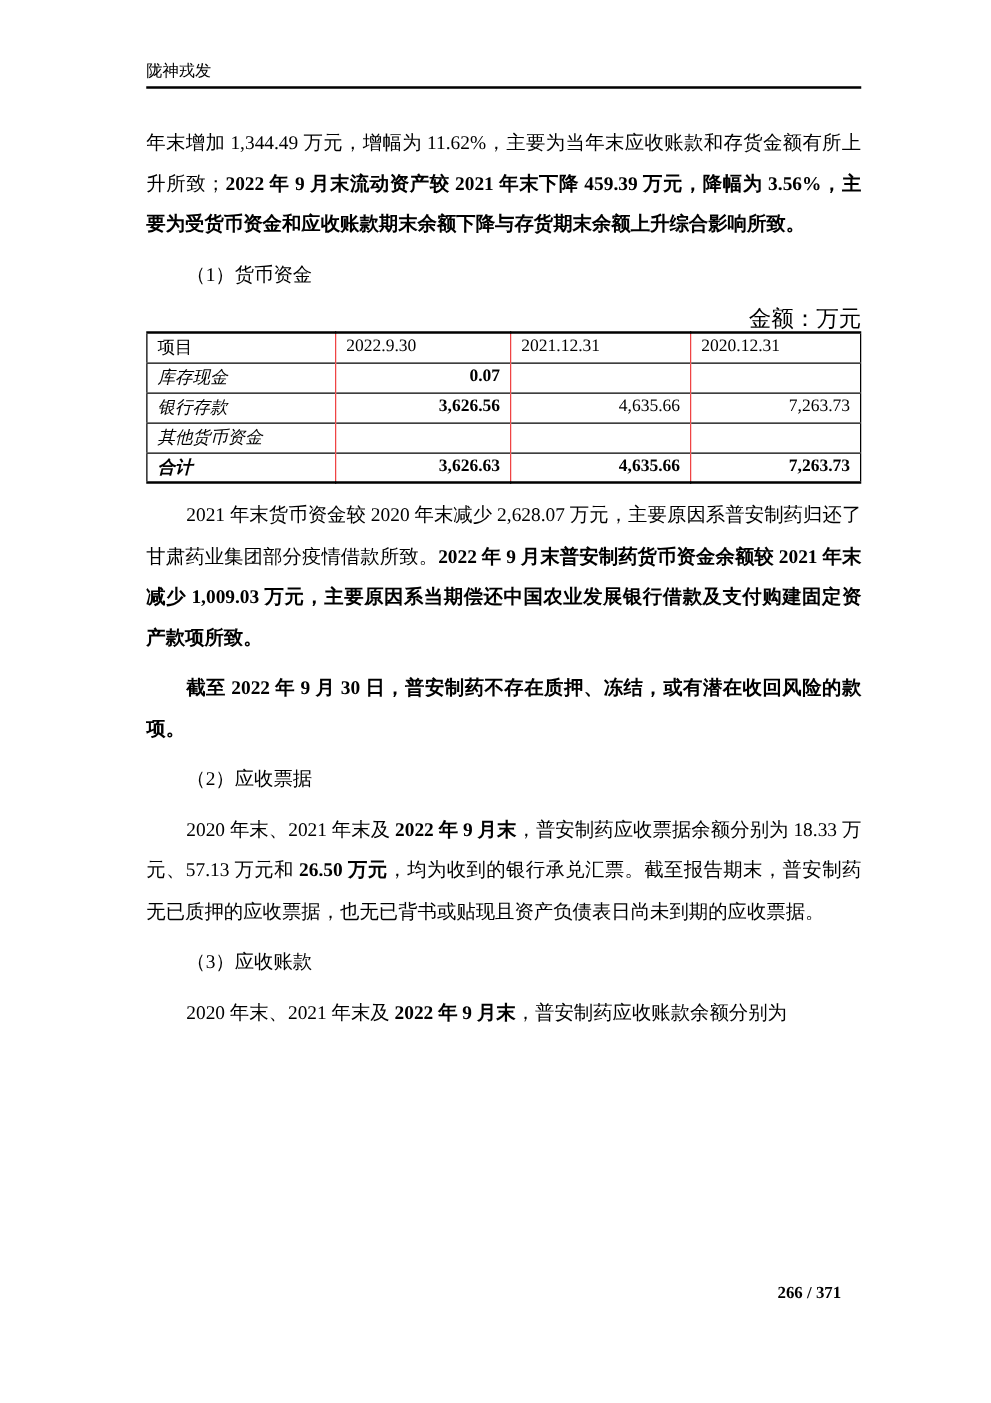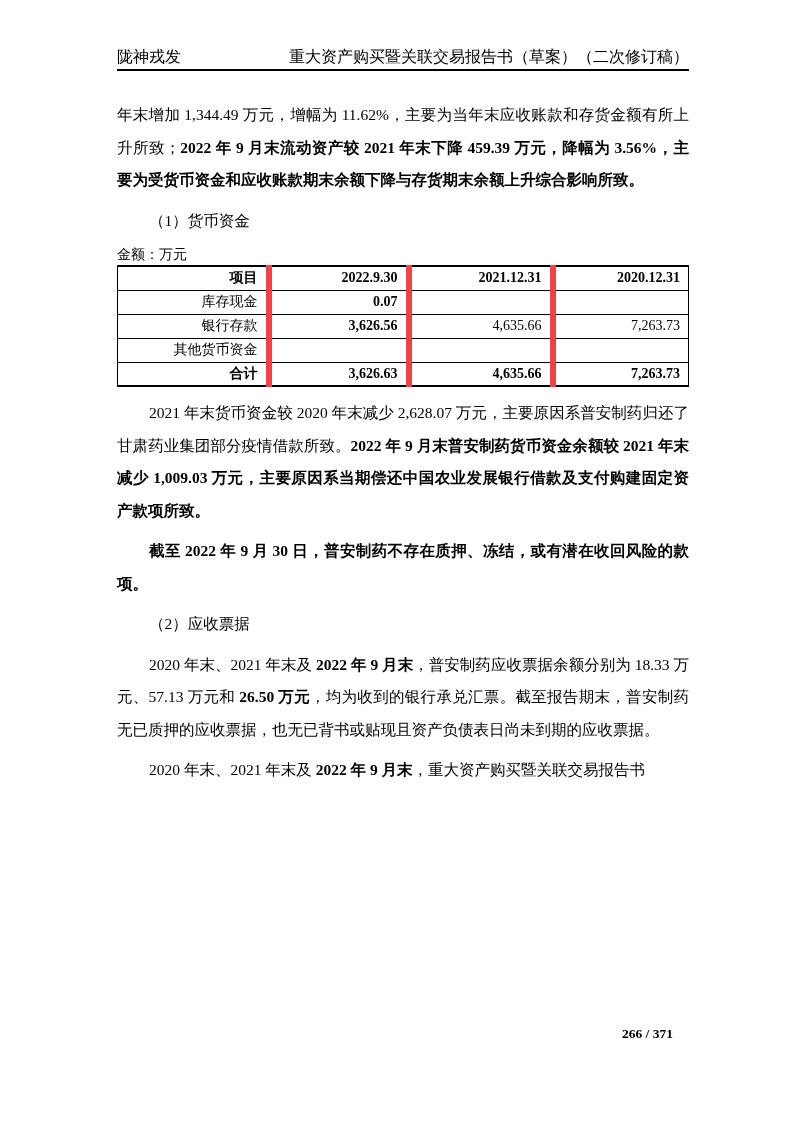--- a/index.html
+++ b/index.html
@@ -12,85 +12,84 @@
     overflow: hidden;
   }
   .page { position: relative; width: 793px; height: 1122px; background: #fff; }
 
   
   .doc-header {
     position: absolute; left: 117px; right: 104px; top: 48px;
     display: flex; justify-content: space-between; align-items: flex-end;
     border-bottom: 2px solid #000;
     padding-bottom: 4px;
-    font-size: 16px; line-height: 17px;
+    font-size: 13px; line-height: 17px;
     white-space: nowrap;
   }
 
   
   .doc-body {
     position: absolute; left: 117px; right: 104px; top: 99px;
     font-size: 15.5px;
     text-align: justify;
   }
   .para { line-height: 32.5px; margin-bottom: 8px; }
   .indent { text-indent: 32px; }
   .em { font-weight: bold; }
   .para-bold { font-weight: bold; }
   .p2 { margin-bottom: 6px; }
   .p3 { margin-bottom: 0; }
 
   .table-note {
-    font-size: 14px; line-height: 20px;
-    text-indent: 0;
+    font-size: 18px; line-height: 20px;
+    text-align: right; text-indent: 0;
     margin-bottom: 0;
   }
 
   
   table.fin-table {
     width: 100%;
     border-collapse: collapse;
     table-layout: fixed;
     border-top: 2.5px solid #000;
     border-bottom: 2.5px solid #000;
     border-left: 1.5px solid #000;
     border-right: 1.5px solid #000;
     font-size: 14px;
     margin-bottom: 10px;
   }
   table.fin-table col.c0 { width: 151px; }
   table.fin-table col.c1 { width: 140px; }
   table.fin-table col.c2 { width: 144px; }
   table.fin-table th, table.fin-table td {
     height: 24px; padding: 0 8px;
-    border-left: 6px solid #ef4444;
+    border-left: 1px solid #ef4444;
     vertical-align: middle;
   }
   table.fin-table th:first-child, table.fin-table td:first-child { border-left: none; }
   table.fin-table tr + tr th, table.fin-table tr + tr td,
   table.fin-table tbody tr:first-child td { border-top: 1.5px solid #000; }
-  table.fin-table th { font-weight: bold; text-align: right; }
-  td.c-item { text-align: right; }
+  table.fin-table th { font-weight: normal; text-align: left; }
+  td.c-item { text-align: left; font-style: italic; }
   td.c-num { text-align: right; }
   .b { font-weight: bold; }
 
   
   .doc-footer {
     position: absolute; top: 1026px; right: 120px;
     font-size: 13.5px; font-weight: bold;
   }
 </style>
 </head>
 <body>
 
 <div class="page">
 
   <div class="doc-header">
     <span>陇神戎发</span>
-    <span>重大资产购买暨关联交易报告书（草案）（二次修订稿）</span>
   </div>
 
   <div class="doc-body">
 
     <p class="para"><span>年末增加 1,344.49 万元，增幅为 11.62%，主要为当年末应收账款和存货金额有所上升所致；</span><span class="em">2022 年 9 月末流动资产较 2021 年末下降 459.39 万元，降幅为 3.56%，主要为受货币资金和应收账款期末余额下降与存货期末余额上升综合影响所致。</span></p>
 
     <p class="para indent">（1）货币资金</p>
 
 
 
@@ -140,22 +139,23 @@
     </table>
 
     <p class="para indent"><span>2021 年末货币资金较 2020 年末减少 2,628.07 万元，主要原因系普安制药归还了甘肃药业集团部分疫情借款所致。</span><span class="em">2022 年 9 月末普安制药货币资金余额较 2021 年末减少 1,009.03 万元，主要原因系当期偿还中国农业发展银行借款及支付购建固定资产款项所致。</span></p>
 
     <p class="para indent para-bold">截至 2022 年 9 月 30 日，普安制药不存在质押、冻结，或有潜在收回风险的款项。</p>
 
     <p class="para indent">（2）应收票据</p>
 
     <p class="para indent"><span>2020 年末、2021 年末及 </span><span class="em">2022 年 9 月末</span><span>，普安制药应收票据余额分别为 18.33 万元、57.13 万元和 </span><span class="em">26.50 万元</span><span>，均为收到的银行承兑汇票。截至报告期末，普安制药无已质押的应收票据，也无已背书或贴现且资产负债表日尚未到期的应收票据。</span></p>
 
+    <p class="para indent">（3）应收账款</p>
 
-    <p class="para indent"><span>2020 年末、2021 年末及 </span><span class="em">2022 年 9 月末</span><span>，重大资产购买暨关联交易报告书</span></p>
+    <p class="para indent"><span>2020 年末、2021 年末及 </span><span class="em">2022 年 9 月末</span><span>，普安制药应收账款余额分别为</span></p>
 
   </div>
 
   <div class="doc-footer">
     <span>266 / 371</span>
   </div>
 
 </div>
 
 </body></html>

